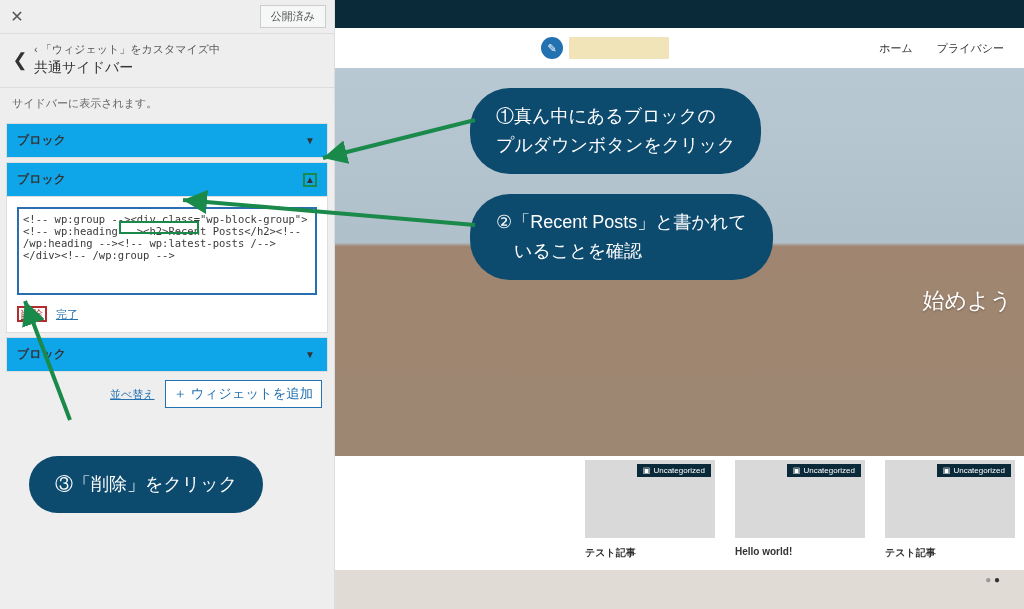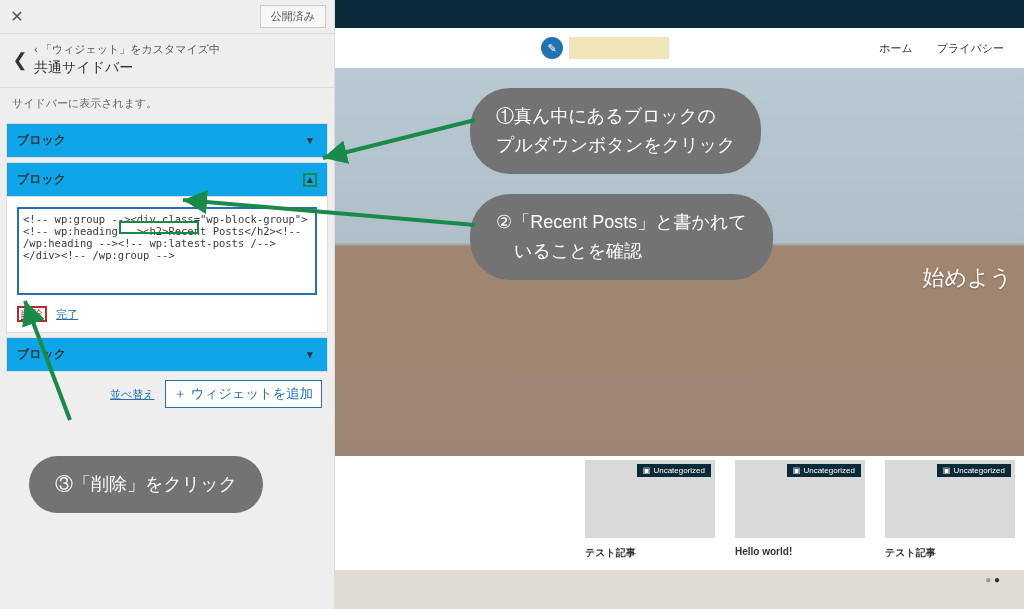--- a/index.html
+++ b/index.html
@@ -31,30 +31,30 @@
     .sb-add { border:1px solid #2271b1; color:#2271b1; background:#fff; padding:4px 8px; cursor:pointer; display:flex; align-items:center; gap:4px; }
 
     .preview { position:absolute; left:335px; top:0; width:689px; height:609px; background:#e0dcd5; overflow:hidden; }
     .pv-topbar { height:28px; background:#0a2a3a; }
     .pv-nav { height:40px; background:#fff; display:flex; align-items:center; padding:0 20px; gap:24px; }
     .pv-logo { flex:1; display:flex; justify-content:center; align-items:center; gap:6px; }
     .pv-pencil { width:22px; height:22px; border-radius:50%; background:#2271b1; color:#fff; display:flex; align-items:center; justify-content:center; font-size:11px; }
     .pv-banner { width:100px; height:22px; background:#f0e4b8; }
     .pv-link { font-size:11px; color:#333; }
     .pv-hero { height:388px; background:linear-gradient(180deg,#b8c9d4 0%,#b0c0cb 45%,#a08670 46%,#9c8672 100%); position:relative; }
-    .pv-hero-txt { position:absolute; right:12px; top:195px; color:#fff; font-size:22px; font-weight:300; text-shadow:0 1px 2px rgba(0,0,0,.3); }
+    .pv-hero-txt { position:absolute; right:12px; top:218px; color:#fff; font-size:22px; font-weight:300; text-shadow:0 1px 2px rgba(0,0,0,.3); }
     .pv-cards { background:#fff; padding:4px 0 10px 250px; display:flex; gap:20px; }
     .card { width:130px; }
     .card-img { height:78px; background:#d9d9d9; position:relative; }
     .card-tag { position:absolute; top:4px; right:4px; background:#0a2a3a; color:#fff; font-size:8px; padding:2px 6px; display:flex; align-items:center; gap:3px;}
     .card-title { font-size:10px; font-weight:600; margin-top:8px; color:#333; }
     .dots { text-align:right; padding:4px 24px 0 0; font-size:10px; color:#999; }
     .dots .active{color:#333;}
 
-    .callout { position:absolute; background:#737373; color:#fff; font-size:18px; font-weight:500; padding:14px 26px; border-radius:40px; line-height:1.6; white-space:nowrap; }
+    .callout { position:absolute; background:#0c4a6e; color:#fff; font-size:18px; font-weight:500; padding:14px 26px; border-radius:40px; line-height:1.6; white-space:nowrap; }
     .callout.c1 { left:470px; top:88px; }
     .callout.c2 { left:470px; top:194px; }
     .callout.c3 { left:29px; top:416px;margin-top:40px; }
     .arrow { position:absolute; pointer-events:none; }
   </style>
 </head>
 <body>
 
 <div class="sidebar">
   <div class="sb-row1">

